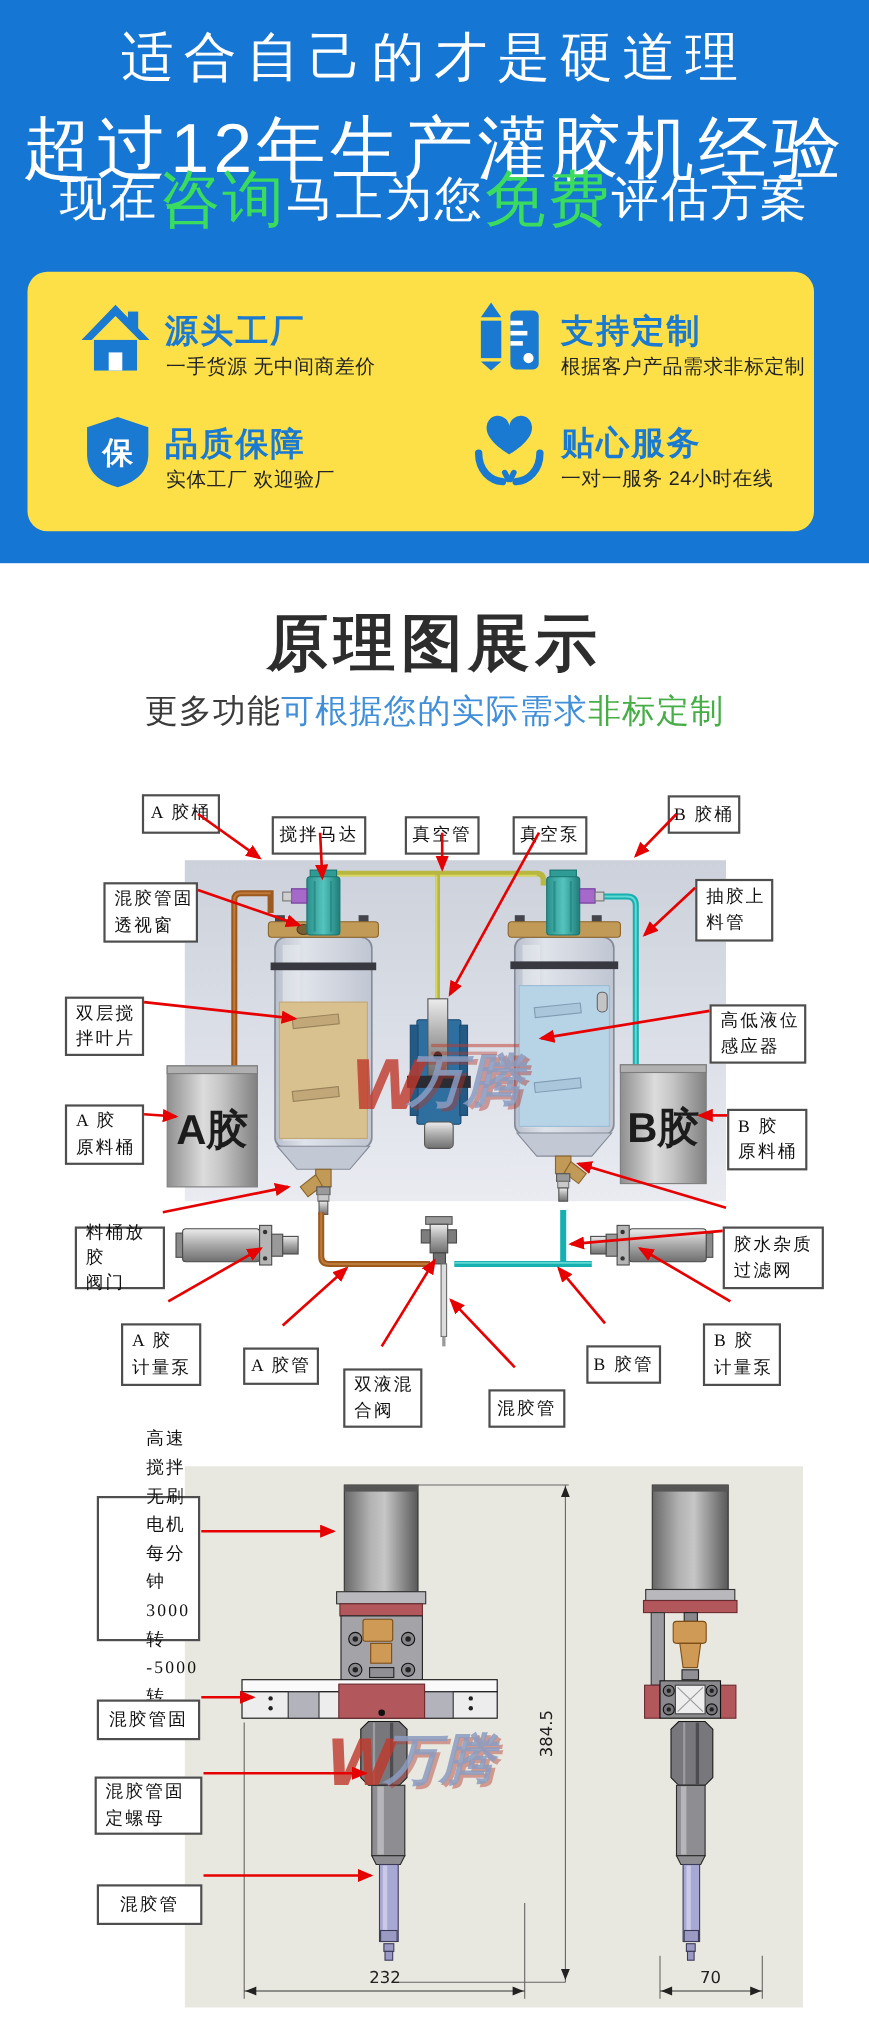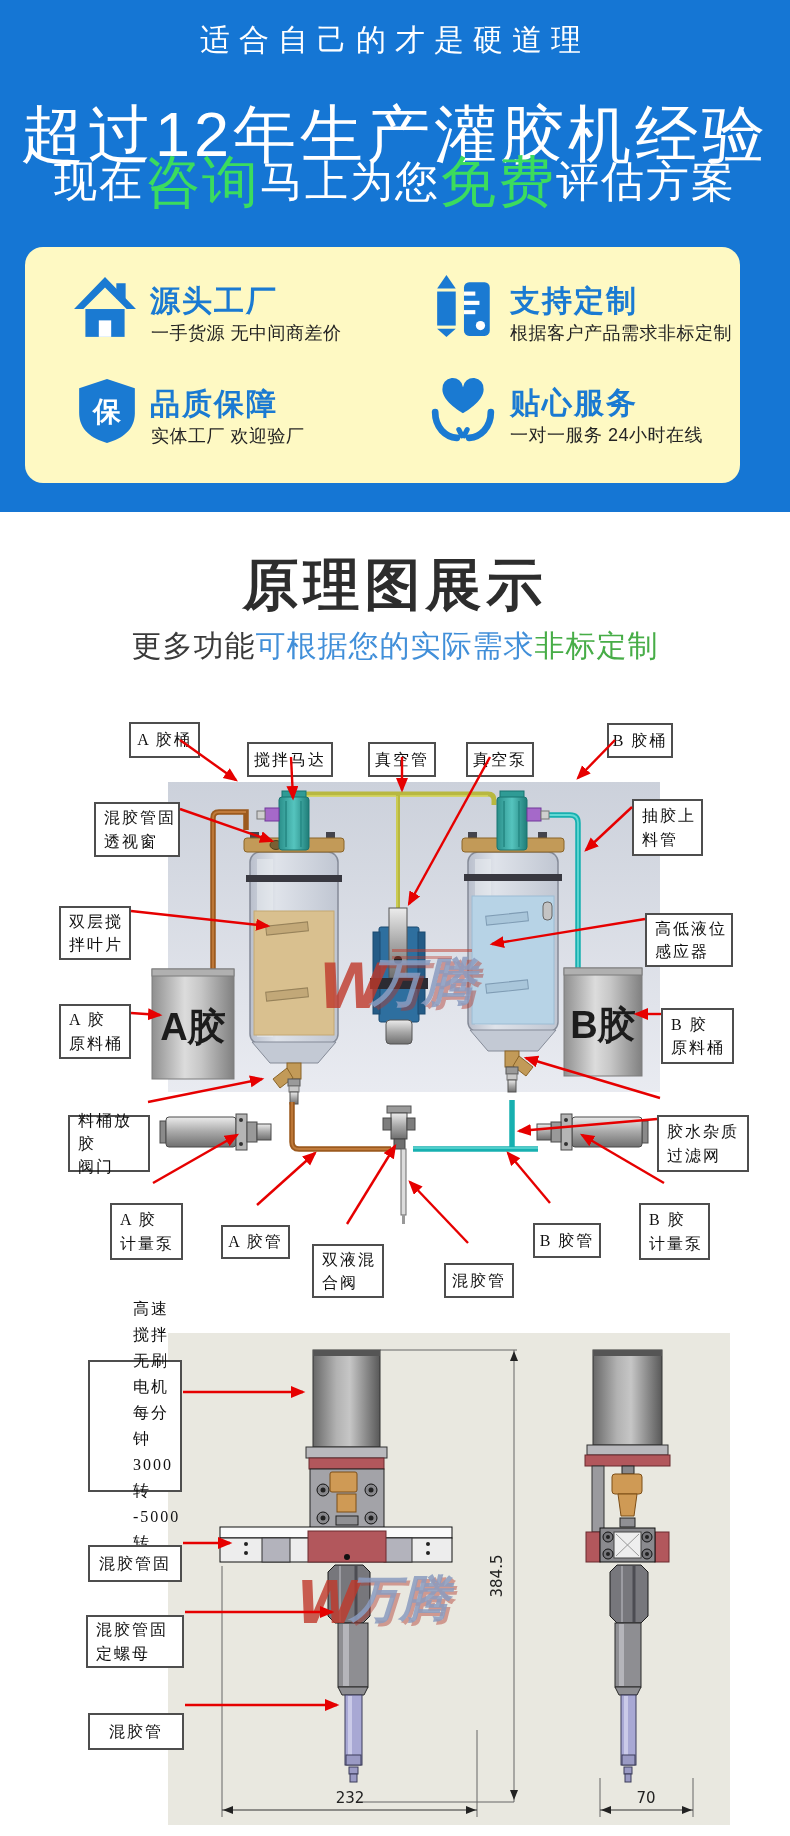--- a/index.html
+++ b/index.html
@@ -2,26 +2,26 @@
 <html><head>
 <meta charset="utf-8">
 <style>
   html,body{margin:0;padding:0;background:#fff;}
   #page{position:relative;width:790px;height:1836px;overflow:hidden;background:#fff;
         font-family:"Liberation Sans",sans-serif;}
 
   
   .banner{position:absolute;left:0;top:0;width:790px;height:512px;background:#1576d4;}
   .bl{position:absolute;left:0;width:790px;text-align:center;color:#fff;white-space:nowrap;}
-  .l1{top:20px;font-size:30px;letter-spacing:9px;}
+  .l1{top:20px;font-size:48px;letter-spacing:9px;}
   .l2{top:92px;font-size:63px;letter-spacing:4px;}
   .l3{top:150px;font-size:43px;letter-spacing:2px;line-height:62px;}
   .l3 .g{color:#3bdc5e;font-size:56px;vertical-align:-5px;}
 
-  .card{position:absolute;left:25px;top:247px;width:715px;height:236px;background:#fef9c3;border-radius:18px;}
+  .card{position:absolute;left:25px;top:247px;width:715px;height:236px;background:#fde047;border-radius:18px;}
   .ficon{position:absolute;width:66px;height:66px;}
   .ftitle{position:absolute;font-size:30px;font-weight:bold;color:#1a7ad2;letter-spacing:2px;}
   .fdesc{position:absolute;font-size:18px;color:#242424;letter-spacing:.5px;}
 
   
   .sec2{position:absolute;left:0;top:512px;width:790px;height:808px;}
   .p-title{position:absolute;top:36px;left:0;width:790px;text-align:center;
            font-size:56px;font-weight:bold;color:#2d2d2d;letter-spacing:5px;}
   .p-sub{position:absolute;top:114px;left:0;width:790px;text-align:center;font-size:30px;letter-spacing:1px;}
   .p-sub .s1{color:#3a3a3a}.p-sub .s2{color:#418fd9}.p-sub .s3{color:#47ad47}

